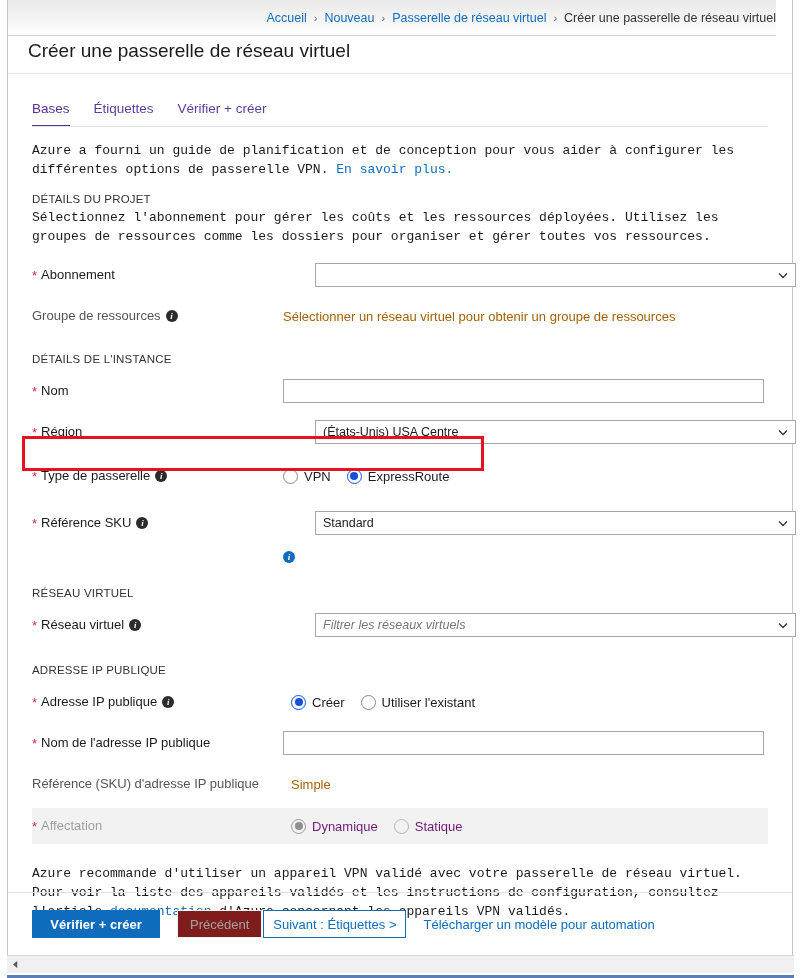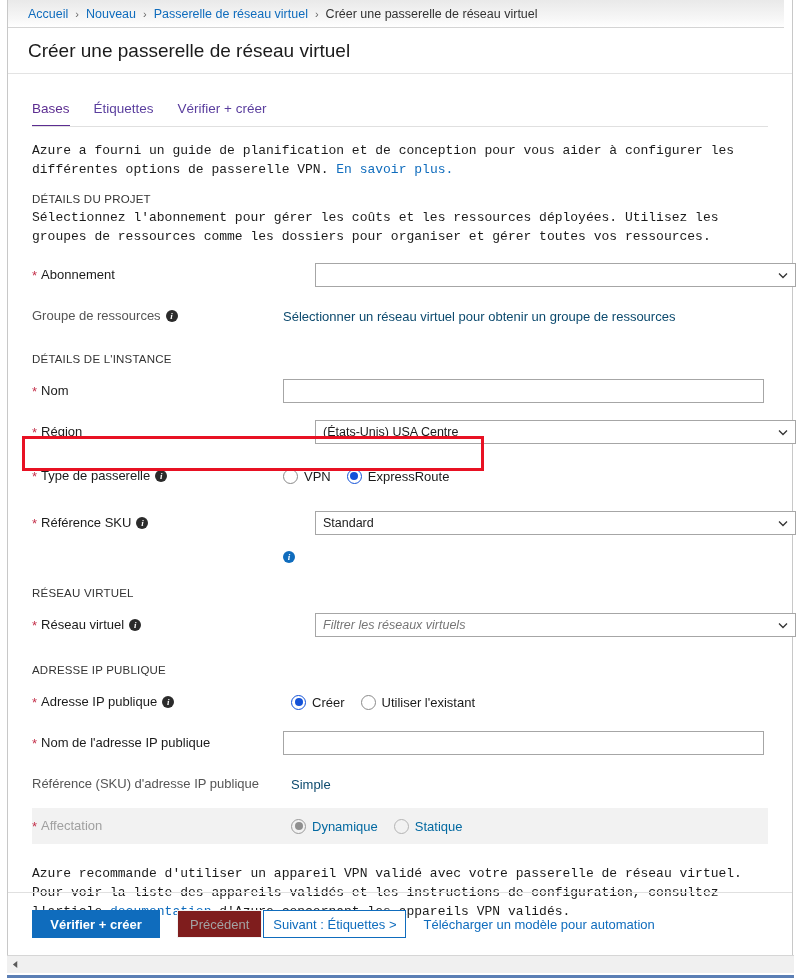--- a/index.html
+++ b/index.html
@@ -32,30 +32,31 @@
     border-right: 1px solid #c8c8c8;
     box-sizing: border-box;
     background: #ffffff;
   }
 
   
   .breadcrumb-bar {
     position: absolute;
     left: 0;
     top: 0;
-    right: 8px;
-    height: 28px;
+    right: 16px;
+    height: 36px;
     background: linear-gradient(to bottom, #e9e9e9 0%, #f7f7f7 70%, #ffffff 100%);
     border-bottom: 1px solid #d4d4d4;
     display: flex;
     align-items: center;
     padding-left: 20px;
     box-sizing: border-box;
     font-size: 12.5px;
     white-space: nowrap;
+    justify-content: flex-end;
   }
   .crumb-link {
     color: #0f6cbd;
     text-decoration: none;
     cursor: pointer;
   }
   .crumb-sep {
     color: #666;
     margin: 0 7px;
     font-size: 11px;
@@ -229,21 +230,21 @@
     right: 8px; top: 50%;
     transform: translateY(-50%);
     width: 9px; height: 9px;
     pointer-events: none;
   }
   .chev svg { display: block; }
 
   
   .static-val {
     font-size: 13px;
-    color: #0c4a6e;
+    color: #a16207;
   }
 
   
   .radio-group { display: flex; align-items: center; }
   .radio-opt {
     display: flex;
     align-items: center;
     margin-right: 16px;
     cursor: pointer;
     font-size: 13px;
@@ -273,21 +274,21 @@
     border-radius: 50%;
     background: #1352d8;
   }
   
   .row.disabled-row {
     background: #f2f2f2;
     padding: 3px 0;
     margin-top: 9px;
   }
   .row.disabled-row .row-label { color: #a0a0a0; }
-  .row.disabled-row .radio-opt { color: #0369a1; cursor: default; }
+  .row.disabled-row .radio-opt { color: #701a75; cursor: default; }
   .row.disabled-row .radio-mark { border-color: #b4b4b4; background: #f2f2f2; }
   .row.disabled-row .radio-opt.checked .radio-mark { border-color: #9a9a9a; }
   .row.disabled-row .radio-opt.checked .radio-mark::after { background: #8f8f8f; }
 
   
   .note-row {
     display: flex;
     align-items: center;
     margin-top: 13px;
     padding-left: 251px;

